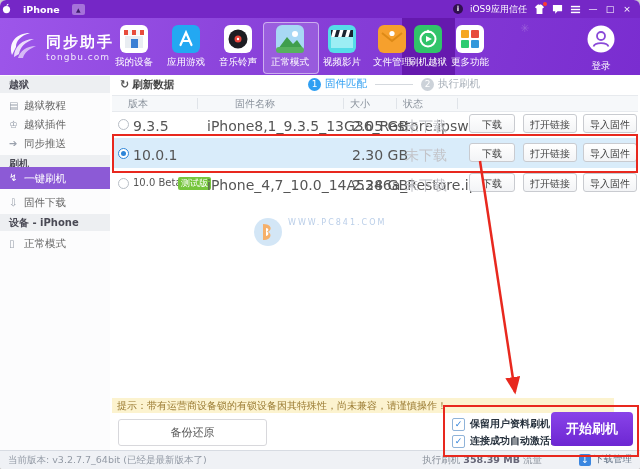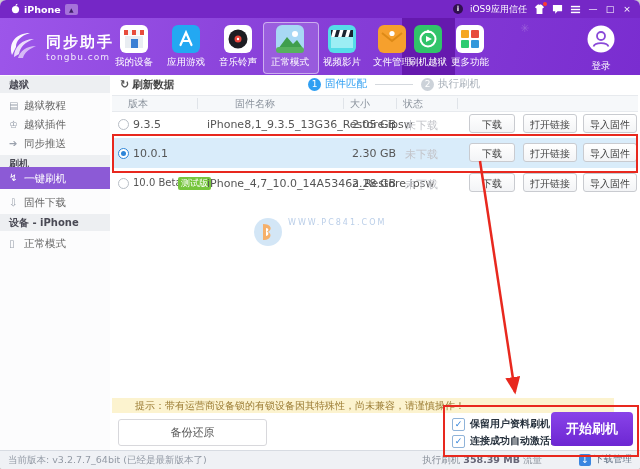--- a/index.html
+++ b/index.html
@@ -1,19 +1,19 @@
 <!DOCTYPE html>
 <html><head>
 <meta charset="utf-8">
 <style>
   html,body{margin:0;padding:0;background:#dcdce0;font-family:"DejaVu Sans","Liberation Sans",sans-serif;}
   #window{position:relative;width:640px;height:469px;background:#fff;border-radius:6px 6px 3px 3px;overflow:hidden;box-shadow:0 0 4px rgba(0,0,0,.3);}
   
   #titlebar{position:absolute;left:0;top:0;width:640px;height:18px;background:#7527c6;color:#fff;display:flex;align-items:center;justify-content:space-between;font-size:10px;}
-  .tb-left{display:flex;align-items:center;gap:4px;padding-left:11px;}
+  .tb-left{display:flex;align-items:center;gap:12px;padding-left:2px;}
   .tb-device{font-weight:bold;font-size:9.5px;}
   .tb-drop{width:13px;height:11px;background:rgba(255,255,255,.35);border-radius:2px;font-size:6px;line-height:11px;text-align:center;color:#3c1d66;}
   .tb-right{display:flex;align-items:center;gap:7px;padding-right:8px;}
   .trust-ico{width:10px;height:10px;border-radius:50%;background:#31104f;color:#fff;font-size:7px;line-height:10px;text-align:center;font-weight:bold;}
   .tb-label{font-size:9px;}
   .tb-ico{position:relative;width:11px;height:11px;display:inline-block;}
   .red-dot{position:absolute;right:-2px;top:-2px;width:4px;height:4px;border-radius:50%;background:#ff3b30;}
   .winbtn{font-size:9px;color:#fff;width:10px;text-align:center;cursor:default;}
   
   #header{position:absolute;left:0;top:18px;width:640px;height:57px;background:linear-gradient(105deg,#9d56ea 0%,#8840d8 45%,#7a2dd0 100%);overflow:hidden;}
@@ -41,36 +41,36 @@
   #refresh-btn .ric{color:#555;font-weight:bold;margin-right:3px;font-size:11px;}
   #steps{position:absolute;left:198px;top:2px;display:flex;align-items:center;font-size:10.5px;}
   .step-c{width:13px;height:13px;border-radius:50%;color:#fff;font-size:9px;line-height:13px;text-align:center;margin-right:4px;}
   .step-c.on{background:#2f9ff2;} .step-c.off{background:#ccd2d9;}
   .step-l.on{color:#2f9ff2;} .step-l.off{color:#aab2bb;}
   .step-line{width:38px;height:1px;background:#d5d9de;margin:0 8px;}
   #thead{position:absolute;left:2px;top:20px;width:526px;height:15px;background:#f6f8fa;border-top:1px solid #e7eaee;border-bottom:1px solid #e7eaee;font-size:10px;color:#8a929c;}
   .th{position:absolute;top:1px;line-height:13px;}
   .th-sep{position:absolute;top:2px;width:1px;height:11px;background:#e0e4e9;}
   .trow{position:absolute;left:2px;width:526px;}
-  .trow .cell{position:absolute;font-size:11px;color:#555;white-space:nowrap;}
+  .trow .cell{position:absolute;font-size:14px;color:#555;white-space:nowrap;}
   .radio{position:absolute;left:6px;width:9px;height:9px;border:1px solid #b8bec6;border-radius:50%;background:#fff;}
   .radio.on{border-color:#2f86d8;}
   .radio.on::after{content:"";position:absolute;left:2px;top:2px;width:5px;height:5px;border-radius:50%;background:#2f86d8;}
   .status{color:#c3c4c9 !important;}
   .rbtn{position:absolute;height:19px;line-height:19px;text-align:center;font-size:10px;color:#444;background:linear-gradient(#fff,#f3f4f6);border:1px solid #c9cbd0;border-radius:3px;cursor:pointer;box-sizing:border-box;}
   .badge{position:absolute;left:66px;font-size:9px;background:#76c63d;color:#fff;border-radius:2px;padding:1px 3px;line-height:11px;}
   #row2-bg{position:absolute;left:2px;top:63px;width:526px;height:30px;background:#d9ecfa;}
   #row2-redbox{position:absolute;left:112px;top:134px;width:522px;height:35px;border:2px solid #e8281e;z-index:6;pointer-events:none;}
   
   #watermark{position:absolute;left:143px;top:142px;display:flex;align-items:flex-start;gap:5px;opacity:.9;}
   #wm-text .wm-t{font-size:21px;font-weight:bold;line-height:24px;}
   .wm-orange{color:#f09a57;} .wm-blue{color:#6aa8e8;}
   #wm-text .wm-u{font-size:8px;letter-spacing:2px;color:#b3c9e6;margin-top:1px;}
   
-  #tipbar{position:absolute;left:2px;top:323px;width:502px;height:15px;background:#fcf3cf;color:#9b7c33;font-size:10px;line-height:15px;padding-left:23px;box-sizing:border-box;white-space:nowrap;overflow:hidden;}
+  #tipbar{position:absolute;left:2px;top:323px;width:502px;height:15px;background:#fcf3cf;color:#9b7c33;font-size:10px;line-height:15px;padding-left:5px;box-sizing:border-box;white-space:nowrap;overflow:hidden;}
   #backup-btn{position:absolute;left:8px;top:344px;width:147px;height:25px;background:#fff;border:1px solid #d8d8dc;border-radius:3px;font-size:11px;color:#555;text-align:center;line-height:25px;cursor:pointer;}
   #opts-redbox{position:absolute;left:443px;top:405px;width:192px;height:48px;border:2px solid #e8281e;z-index:7;pointer-events:none;}
   .opt{position:absolute;left:452px;display:flex;align-items:center;gap:5px;z-index:5;}
   .cbox{width:11px;height:11px;background:#fff;border:1px solid #8fb3d9;border-radius:2px;font-size:9px;font-weight:bold;color:#2b7fd9;line-height:11px;text-align:center;}
   .opt .olabel{font-size:10px;font-weight:bold;color:#26313d;white-space:nowrap;}
   #start-btn{position:absolute;left:551px;top:412px;width:82px;height:34px;background:linear-gradient(#8943e9,#6d27d2);border-radius:4px;color:#fff;font-size:13px;font-weight:bold;text-align:center;line-height:34px;cursor:pointer;z-index:8;}
   
   #statusbar{position:absolute;left:0;top:450px;width:640px;height:19px;background:#eff1f5;border-top:1px solid #d7dbe2;font-size:9.5px;color:#939aa5;}
   #sb-version{position:absolute;left:8px;top:3px;}
   #sb-saved{position:absolute;right:98px;top:3px;color:#8b929c;}

